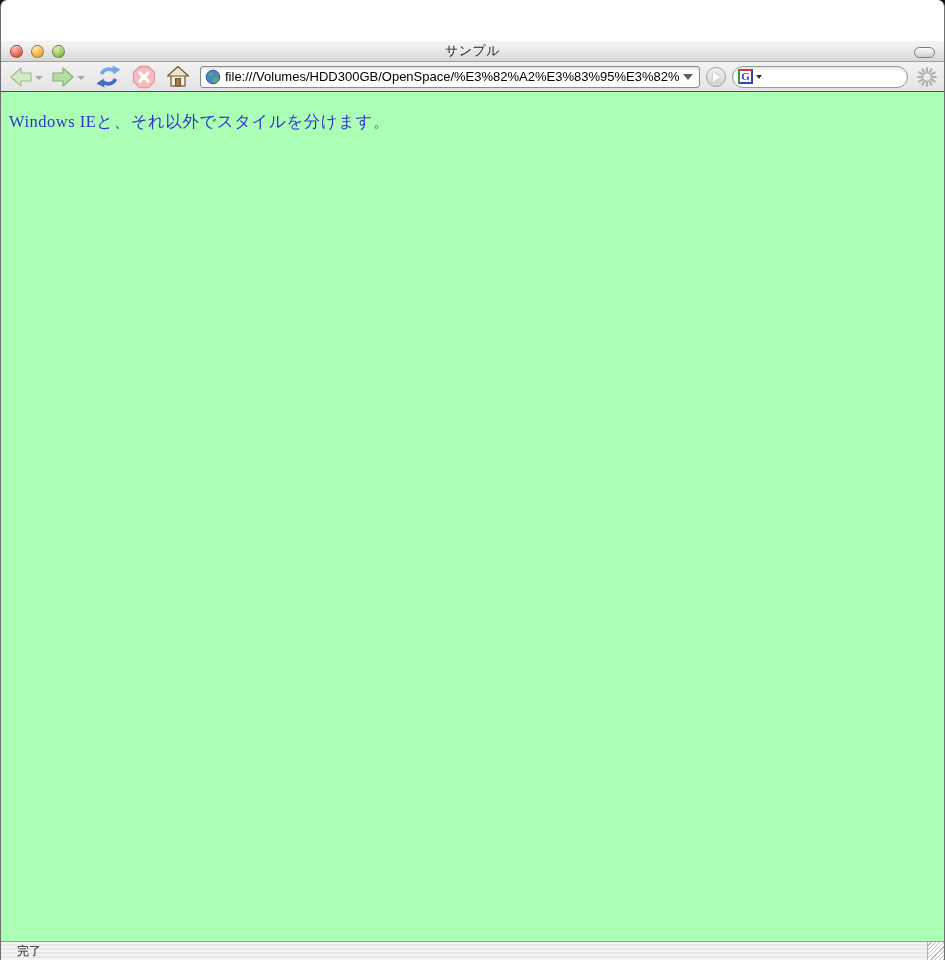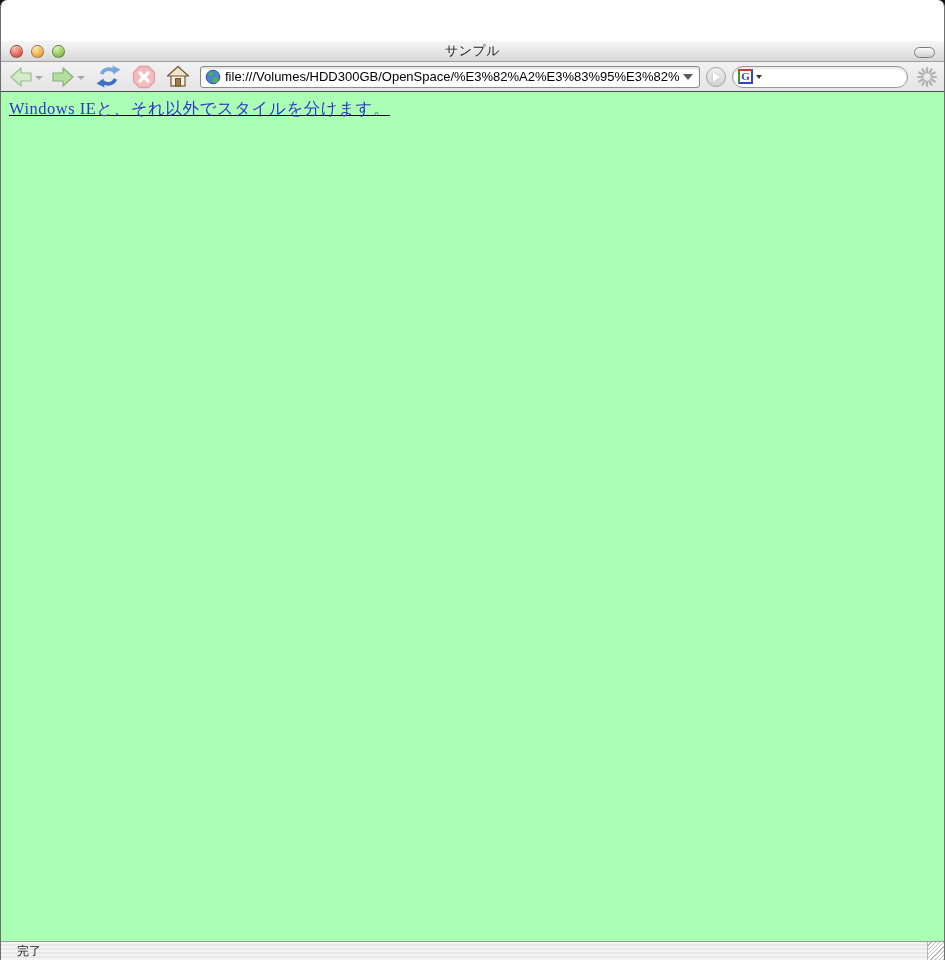--- a/index.html
+++ b/index.html
@@ -124,23 +124,22 @@
     border-top: 4.5px solid #333;
   }
   .search-field input {
     flex: 1; border: 0; outline: none; background: transparent;
     font-size: 12px; min-width: 10px;
     font-family: "Liberation Sans", sans-serif;
   }
   
   .content {
     flex: 1 1 auto;
-    padding: 6px 8px;
+    padding: 19px 8px;
     overflow: hidden;
-    text-decoration: underline;
   }
   .content-text {
     font-family: "Liberation Serif", serif;
     font-size: 16.5px;
     letter-spacing: 0.5px;
   }
   
   .statusbar {
     height: 19px; flex: 0 0 19px;
     border-top: 1px solid #9a9a9a;

